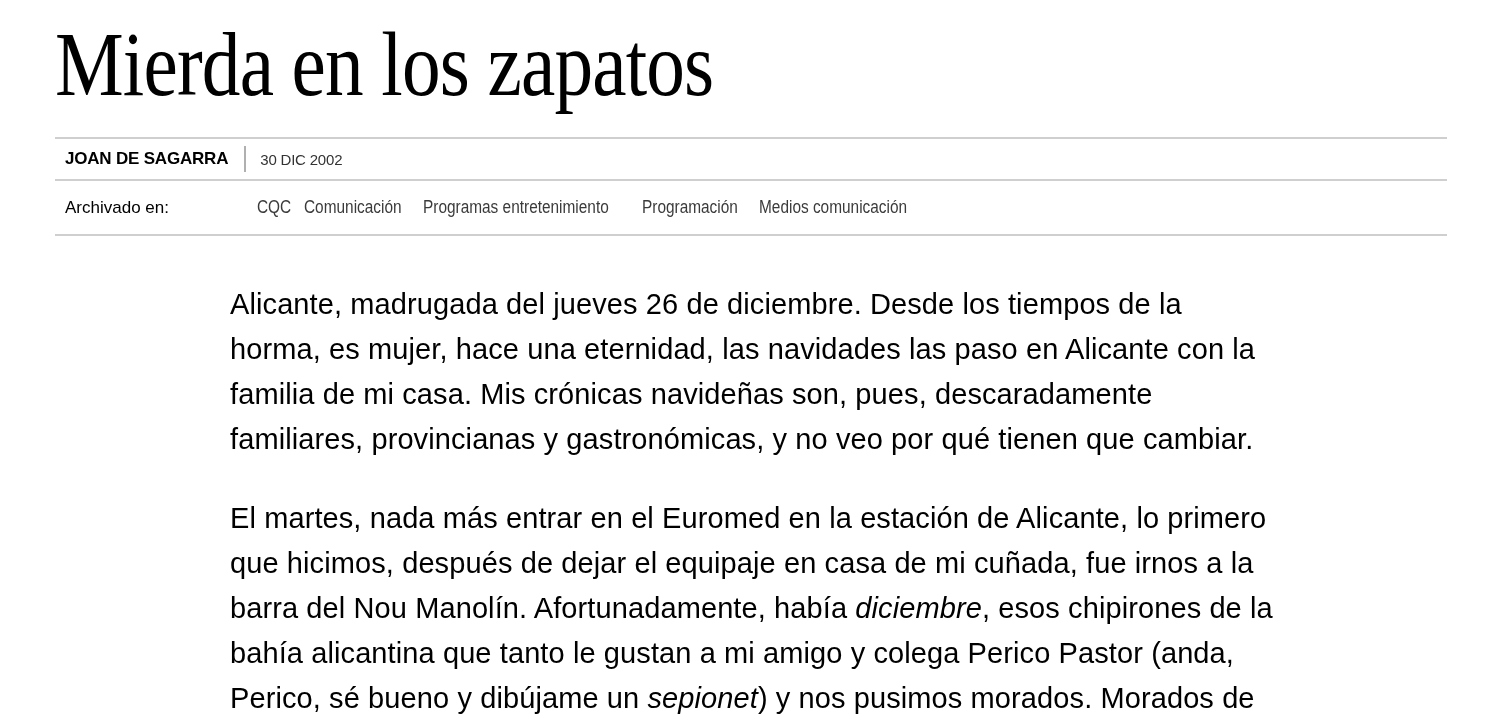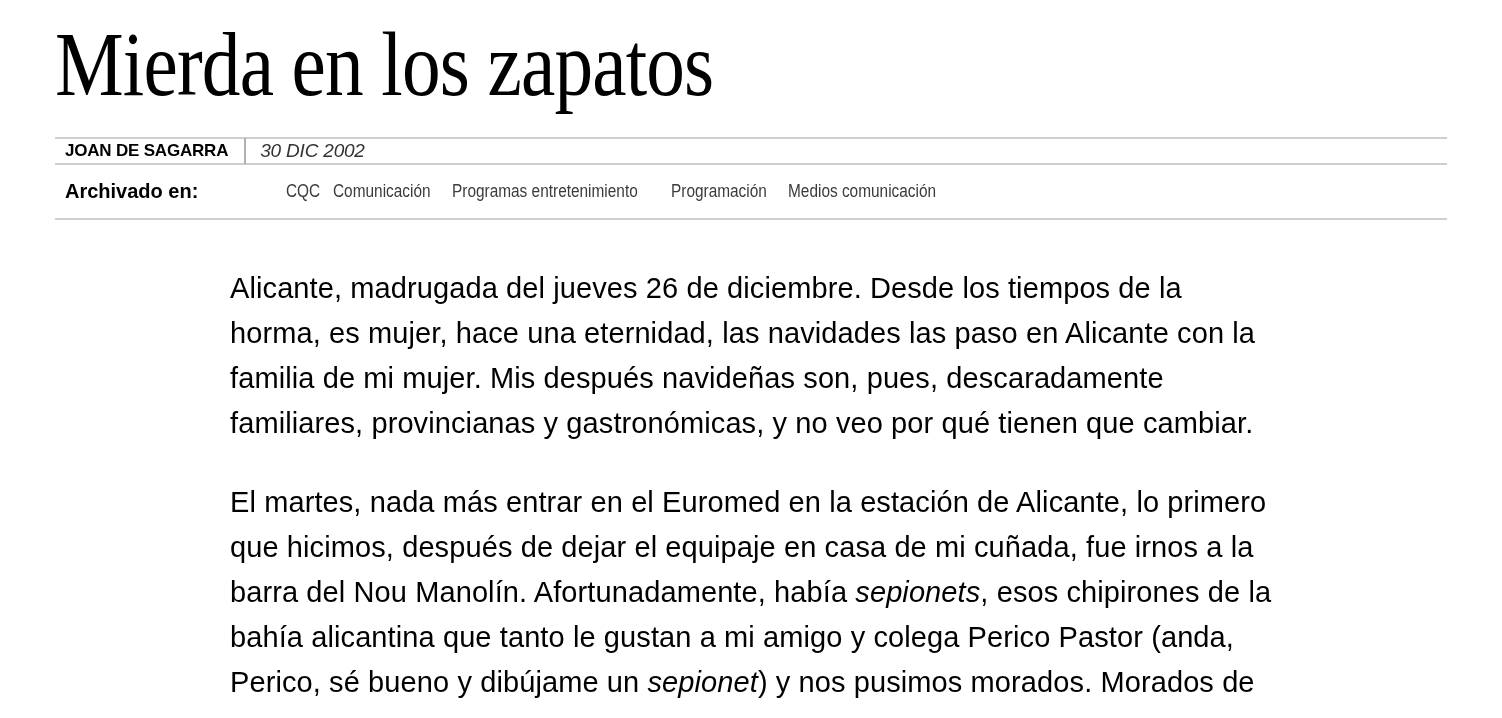--- a/index.html
+++ b/index.html
@@ -33,53 +33,52 @@
     height: 2px;
     background: #cfcfcf;
     width: 100%;
   }
   .rule-top { margin-top: 22px; }
 
   
   .byline-row {
     display: flex;
     align-items: center;
-    height: 24px;
+    height: 40px;
     padding-left: 10px;
     text-align: center;
   }
   .byline-author {
     font-weight: bold;
     font-size: 17px;
     color: #000000;
     letter-spacing: -0.2px;
   }
   .byline-sep {
     width: 2px;
     height: 26px;
     background: #b0b0b0;
     margin: 0 14px 0 16px;
   }
   .byline-date {
-    font-size: 19px;
+    font-size: 15px;
     color: #333333;
     letter-spacing: -0.2px;
-    font-style: italic;
   }
 
   
   .archived-row {
     display: flex;
     align-items: center;
     height: 53px;
     padding-left: 10px;
   }
   .archived-label {
-    font-weight: bold;
-    font-size: 20px;
+    font-weight: normal;
+    font-size: 17px;
     color: #000000;
   }
   .tag-list { margin-left: 88px; white-space: nowrap; }
   .tag {
     display: inline-block;
     font-size: 17.5px;
     color: #3b3b3b;
     text-decoration: none;
     transform: scaleX(0.88);
     transform-origin: 0 50%;
@@ -120,25 +119,25 @@
     <span class="archived-label">Archivado en:</span>
     <nav class="tag-list"><a class="tag">CQC</a><a class="tag">Comunicación</a><a class="tag">Programas entretenimiento</a><a class="tag">Programación</a><a class="tag">Medios comunicación</a></nav>
   </div>
 
   <div class="rule"></div>
 
   <div class="article-body">
       <p>
         <span class="line"><span>Alicante, madrugada del jueves 26 de diciembre. Desde los tiempos de la</span></span>
         <span class="line"><span>horma, es mujer, hace una eternidad, las navidades las paso en Alicante con la</span></span>
-        <span class="line"><span>familia de mi mujer. Mis después navideñas son, pues, descaradamente</span></span>
+        <span class="line"><span>familia de mi casa. Mis crónicas navideñas son, pues, descaradamente</span></span>
         <span class="line"><span>familiares, provincianas y gastronómicas, y no veo por qué tienen que cambiar.</span></span>
       </p>
       <p>
         <span class="line"><span>El martes, nada más entrar en el Euromed en la estación de Alicante, lo primero</span></span>
         <span class="line"><span>que hicimos, después de dejar el equipaje en casa de mi cuñada, fue irnos a la</span></span>
-        <span class="line"><span>barra del Nou Manolín. Afortunadamente, había </span><em>sepionets</em><span>, esos chipirones de la</span></span>
+        <span class="line"><span>barra del Nou Manolín. Afortunadamente, había </span><em>diciembre</em><span>, esos chipirones de la</span></span>
         <span class="line"><span>bahía alicantina que tanto le gustan a mi amigo y colega Perico Pastor (anda,</span></span>
         <span class="line"><span>Perico, sé bueno y dibújame un </span><em>sepionet</em><span>) y nos pusimos morados. Morados de</span></span>
       </p>
     </div>
 
 </div>
 
 </body></html>

